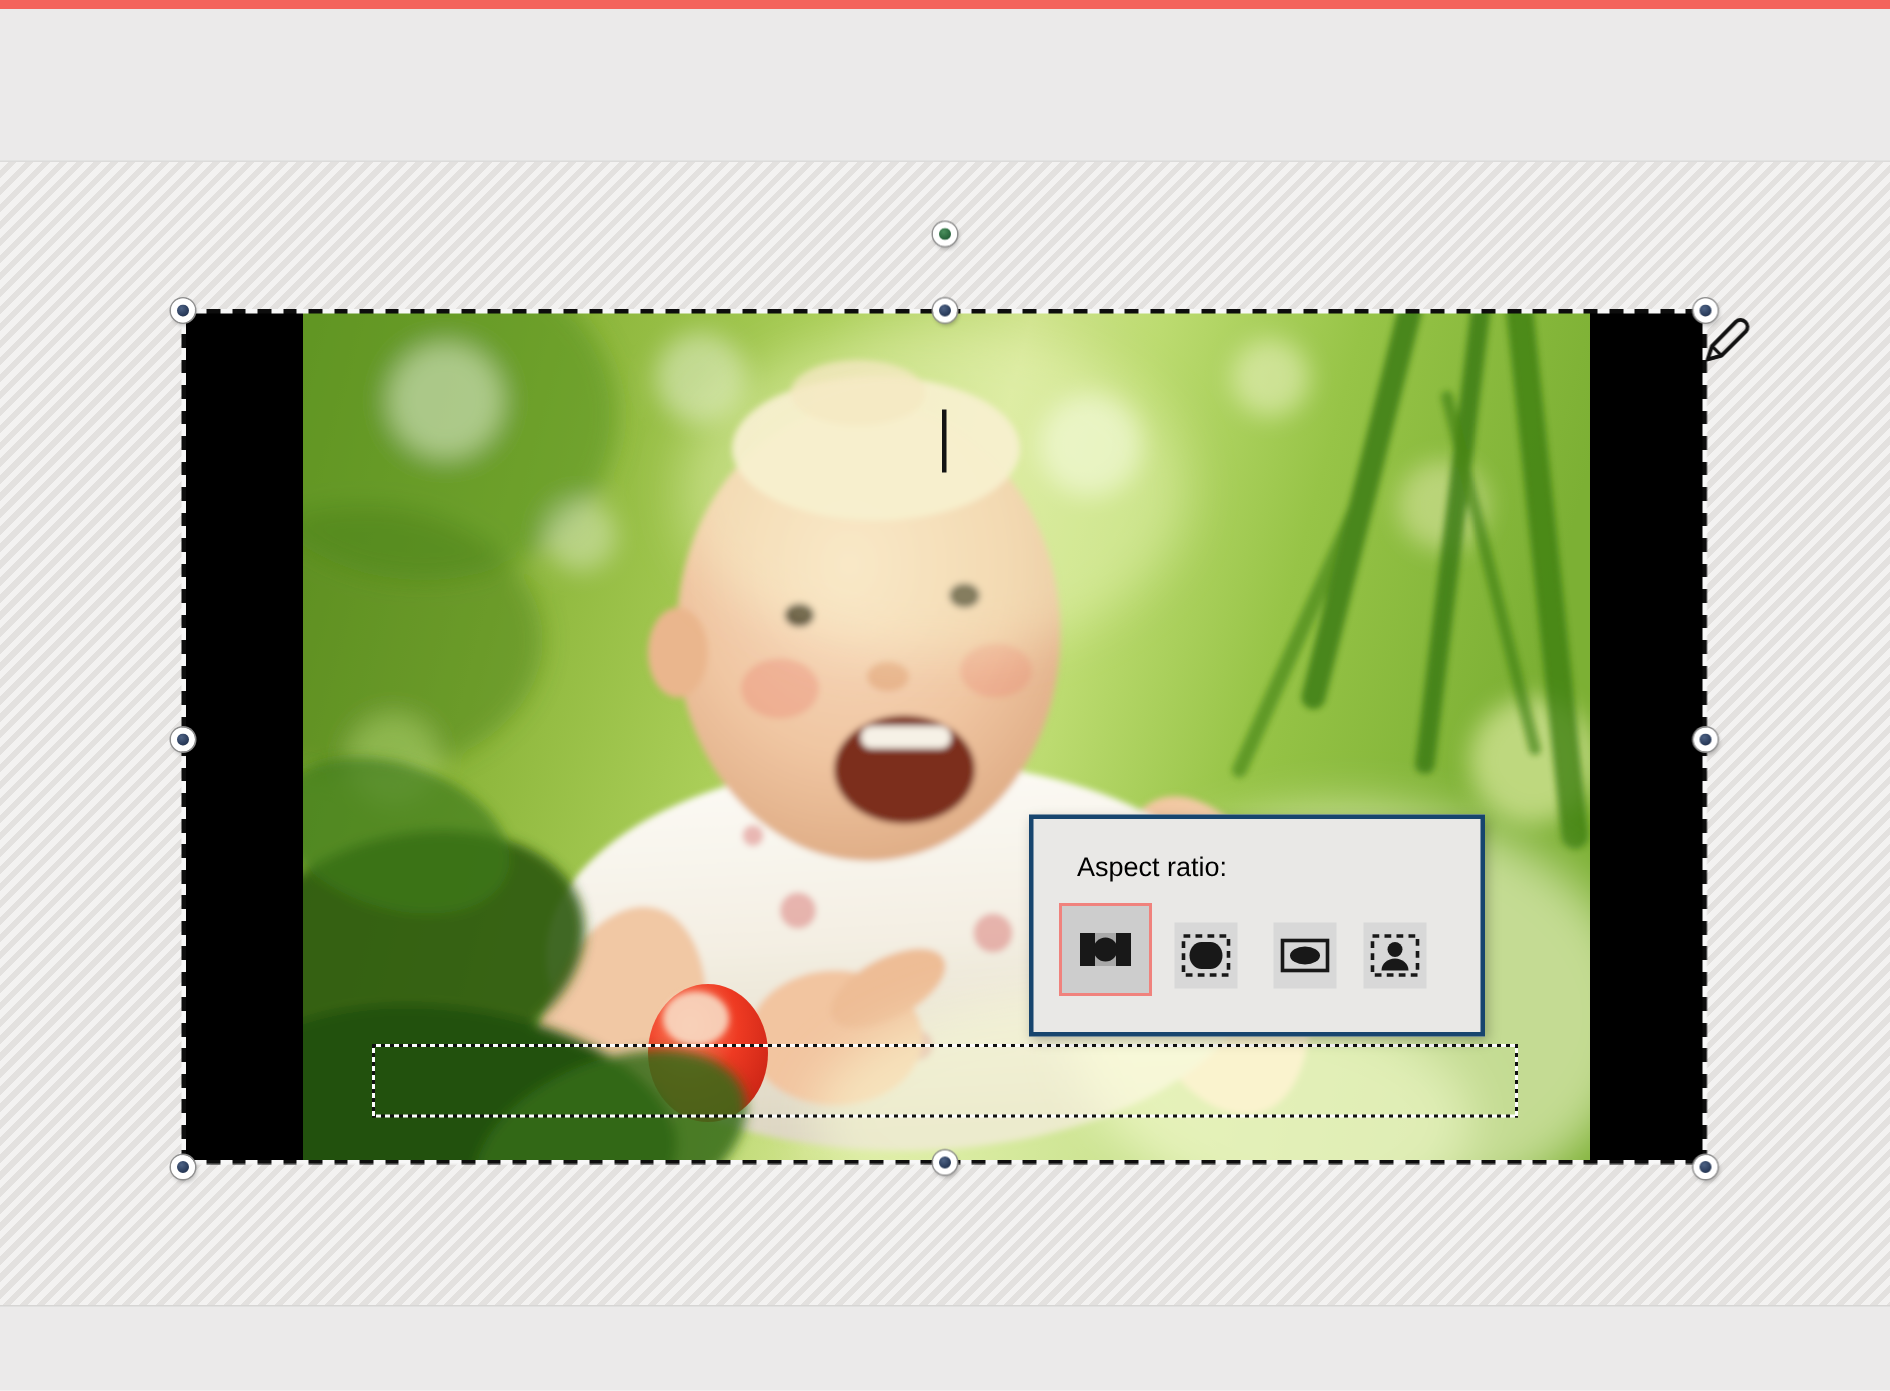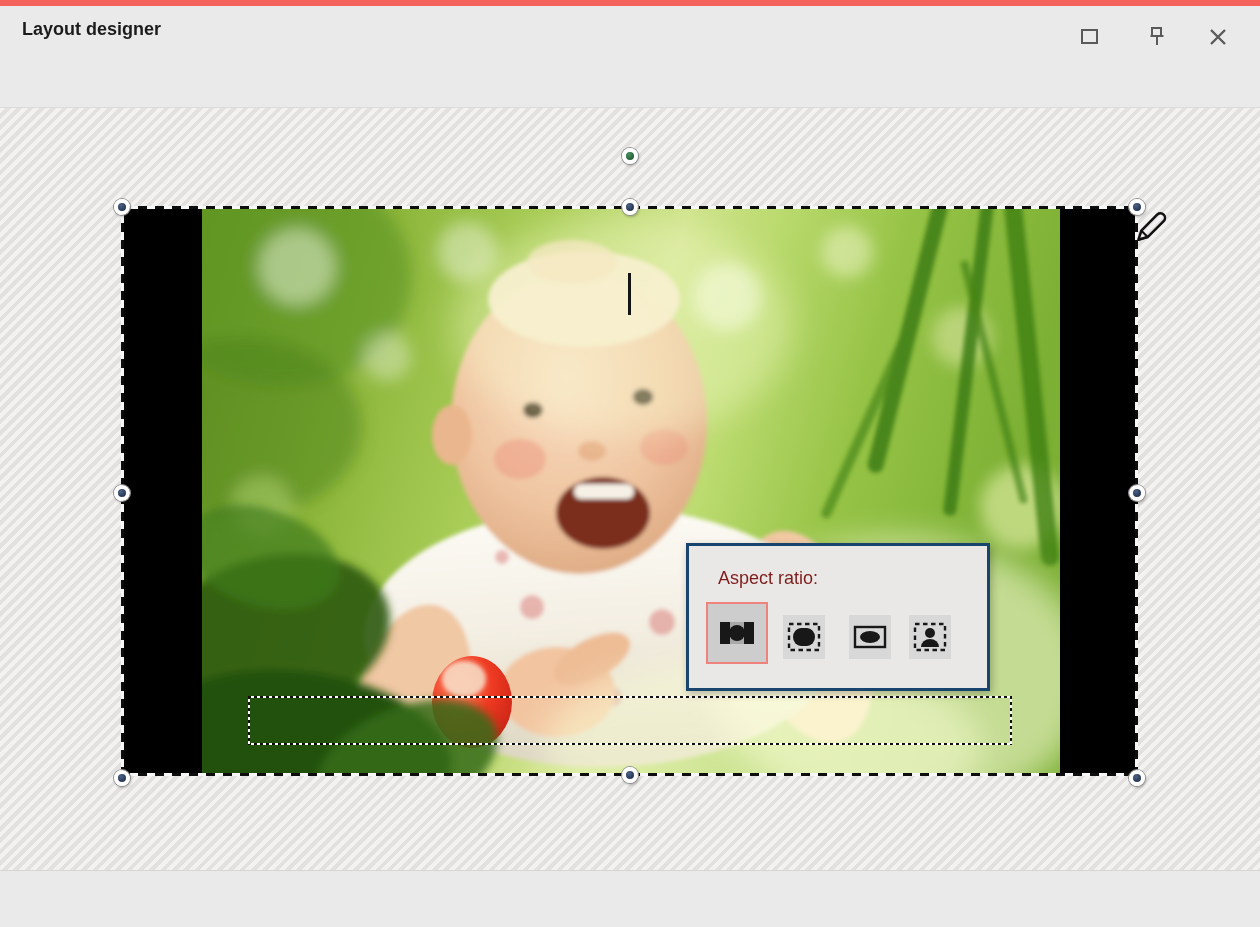--- a/index.html
+++ b/index.html
@@ -48,62 +48,36 @@
 
   .handle { width:16px; height:16px; border:4px solid #ffffff; border-radius:50%;
     background:radial-gradient(circle at 38% 32%, #4d6284 0%, #2e4060 55%, #1b2940 100%);
     box-shadow:0 0 0 1px #8f8f8f, 1px 2px 3px rgba(0,0,0,.25); transform:translate(-50%,-50%); }
   .handle.rot { background:radial-gradient(circle at 38% 32%, #4a8f5d 0%, #2c6b40 55%, #17492a 100%); }
   #rot-line { left:628px; top:165px; width:3px; height:42px; background:#141414; }
 
   
   #aspect-popup { left:686px; top:435px; width:304px; height:148px; background:#e9e8e6;
     border:3px solid #17456e; box-shadow:2px 3px 8px rgba(0,0,0,.25); }
-  #aspect-label { position:absolute; left:29px; top:22px; font-size:18px; color:#7f1d1d; }
+  #aspect-label { position:absolute; left:29px; top:22px; font-size:18px; color:#000000; }
   .aspect-btn { position:absolute; top:69px; width:42px; height:44px; background:#d8d8d8;
     display:flex; align-items:center; justify-content:center; }
   .aspect-btn.selected { top:56px; width:62px; height:62px; background:#cdcdcd; border:2px solid #f0827d; }
 
   
   #bottombar { left:0; top:870px; width:1260px; height:57px; background:#ebeaea; border-top:1px solid #d6d5d4; }
 
   svg { display:block; }
 </style>
 </head>
 <body>
 
 <div id="page">
 
   <div id="accent-strip" class="abs"></div>
-  <div id="titlebar" class="abs">
-    <span id="title" class="abs">Layout designer</span>
-    <span class="abs winbtn" style="left:1080px;top:21px;">
-      <span>
-        <svg width="19" height="19" viewBox="0 0 19 19">
-            <rect x="2" y="3" width="15" height="13" fill="none" stroke="#5a5a5a" stroke-width="2"></rect>
-          </svg>
-      </span>
-    </span>
-    <span class="abs winbtn" style="left:1146px;top:19px;">
-      <span>
-        <svg width="22" height="24" viewBox="0 0 22 24">
-          <rect x="6" y="3" width="9" height="8" fill="none" stroke="#5a5a5a" stroke-width="2"></rect>
-          <line x1="4.5" y1="11" x2="17.5" y2="11" stroke="#5a5a5a" stroke-width="2"></line>
-          <line x1="11" y1="11" x2="11" y2="20" stroke="#5a5a5a" stroke-width="2"></line>
-        </svg>
-      </span>
-    </span>
-    <span class="abs winbtn" style="left:1208px;top:21px;">
-      <span>
-        <svg width="20" height="20" viewBox="0 0 20 20">
-            <path d="M3,3 L17,17 M17,3 L3,17" stroke="#5a5a5a" stroke-width="2.4"></path>
-          </svg>
-      </span>
-    </span>
-  </div>
 
   <div id="toolbar" class="abs">
     <div class="abs tool" style="left:4px;">
       <span>
         <svg width="36" height="36" viewBox="0 0 36 36">
           <rect x="4" y="4" width="25" height="25" fill="none" stroke="#161616" stroke-width="2.2" stroke-dasharray="5 3.5"></rect>
           <path d="M13,9 L13,27 L17.8,22.6 L20.6,29.4 L24.2,27.6 L21.3,21.2 L27.5,20.6 Z" fill="#fff" stroke="#161616" stroke-width="1.8" transform="rotate(8 18 18)"></path>
         </svg>
       </span>
     </div>

